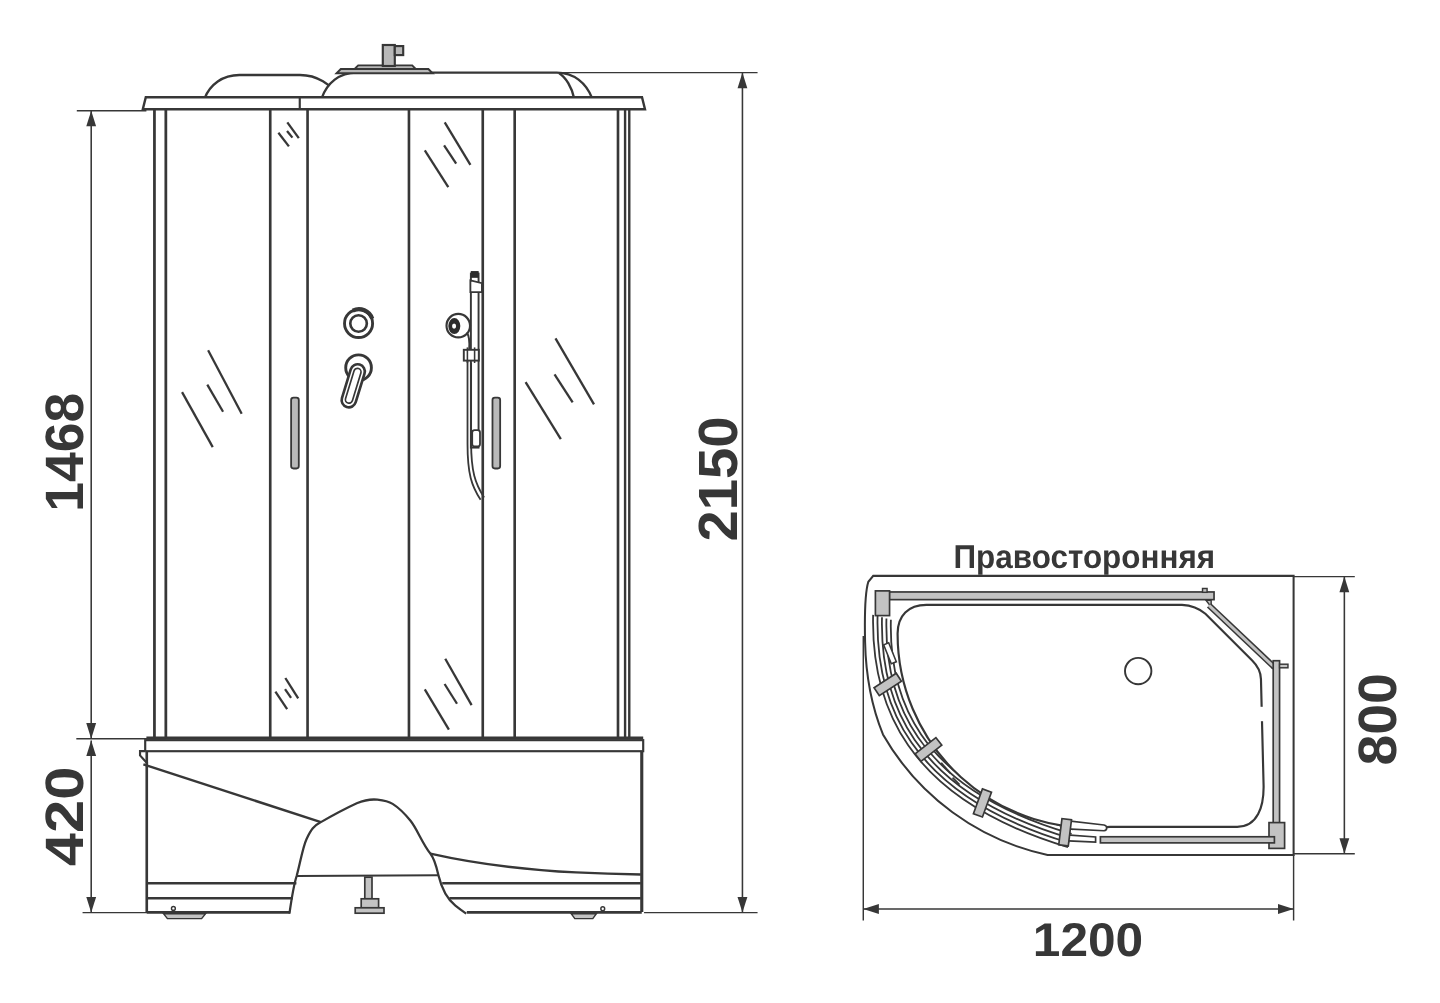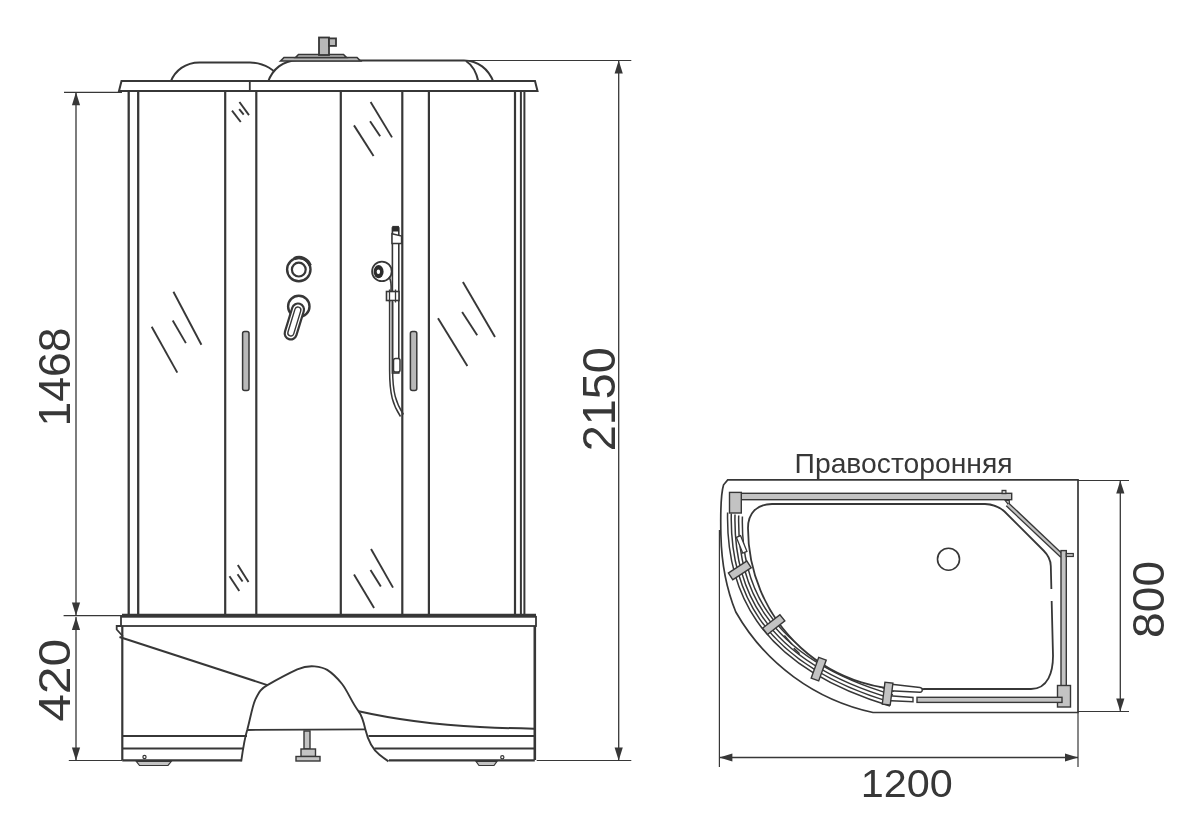--- a/index.html
+++ b/index.html
@@ -1,16 +1,16 @@
 <!DOCTYPE html>
 <html><head>
 <meta charset="utf-8">
 <style>
   html,body{margin:0;padding:0;background:#ffffff;}
-  .wrap{width:1200px;height:836px;position:relative;background:#ffffff;overflow:hidden;}
+  .wrap{width:1200px;height:836px;position:relative;background:#ffffff;overflow:hidden;font-weight:bold;}
   svg{display:block;}
   text{font-family:"Liberation Sans",sans-serif;fill:#373737;}
 </style>
 </head>
 <body>
 <div class="wrap">
 <svg width="1200" height="836" viewBox="0 0 1200 836">
 <defs>
 <g id="hatch3" stroke="#373737" stroke-width="1.9">
   <line x1="43.7" y1="0" x2="100" y2="65.5" vector-effect="non-scaling-stroke"></line>

